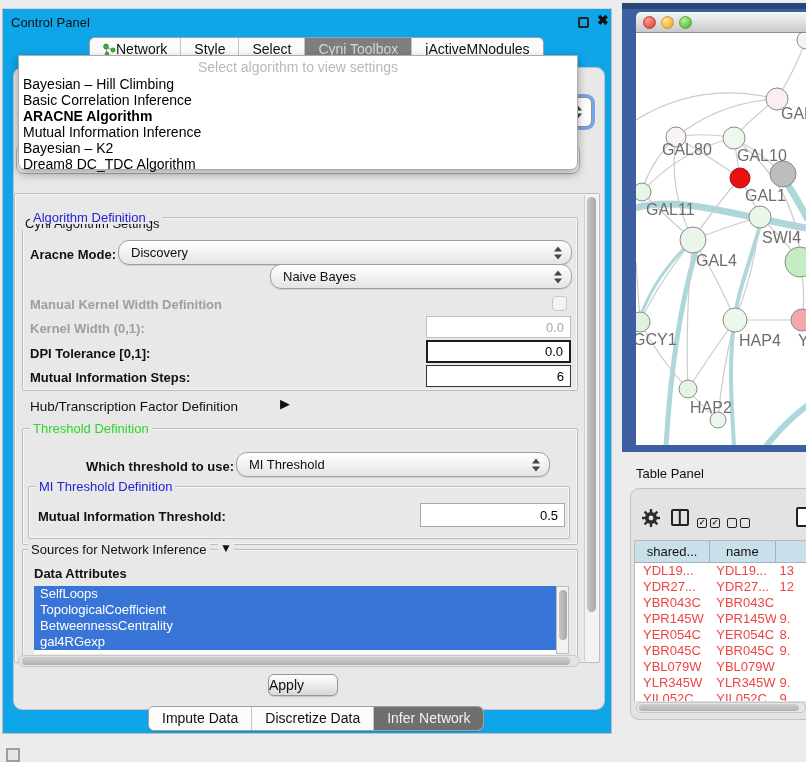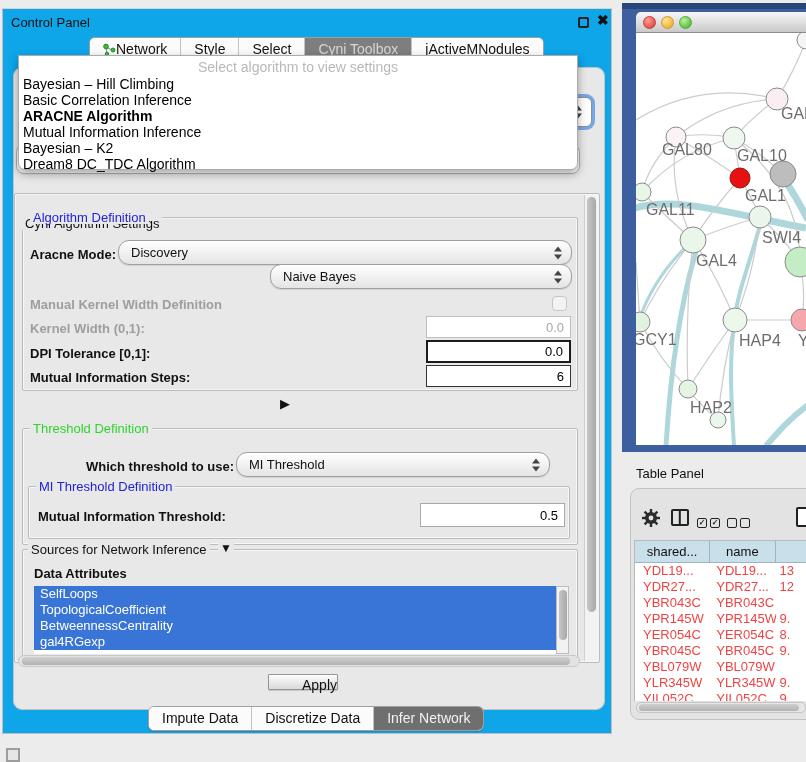--- a/index.html
+++ b/index.html
@@ -48,21 +48,21 @@
   .checkbox { position:absolute; width:15px; height:15px; border:1px solid #c6c6c6; border-radius:4px; background:#f3f3f3; }
 
   .vscroll { position:absolute; background:#f2f2f2; border-left:1px solid #cfcfcf; }
   .vthumb { position:absolute; border-radius:5px; background:linear-gradient(90deg,#c6c6c6,#a8a8a8); }
   .hscroll { position:absolute; background:#e3e3e3; border:1px solid #c9c9c9; border-radius:6px; }
   .hthumb { position:absolute; border-radius:4px; background:linear-gradient(#cfcfcf,#b2b2b2); }
 
   .list { position:absolute; background:#fff; overflow:hidden; }
   .list-item { height:16px; line-height:16px; font-size:13px; color:#fff; background:#3875d7; padding-left:6px; }
 
-  .applybtn { position:absolute; left:268px; top:674px; width:70px; height:16px; border:1px solid #969696; border-radius:1px; background:linear-gradient(#fefefe,#d9d9d9); font-size:14px; color:#111; text-align:right; line-height:20px; box-shadow:0 1px 1px rgba(0,0,0,.15); }
+  .applybtn { position:absolute; left:268px; top:674px; width:70px; height:22px; border:1px solid #969696; border-radius:6px; background:linear-gradient(#fefefe,#d9d9d9); font-size:14px; color:#111; text-align:left; line-height:20px; box-shadow:0 1px 1px rgba(0,0,0,.15); }
 
   .corner-icon { position:absolute; left:6px; top:748px; width:14px; height:14px; border:2px solid #9d9d9d; background:#e6e6e6; }
 
   
   .netframe { position:absolute; left:622px; top:3px; width:184px; height:449px; background:#3d5f9f; }
   .netframe:before { content:""; position:absolute; left:0; top:0; width:100%; height:6px; background:#2a4577; }
   .net-titlebar { position:absolute; left:14px; top:9px; width:170px; height:21px; background:linear-gradient(#f7f7f7,#c9c9c9); border-bottom:1px solid #8c8c8c; border-radius:5px 0 0 0; }
   .light { position:absolute; top:4px; width:13px; height:13px; border-radius:50%; }
   .net-canvas { position:absolute; left:14px; top:30px; width:170px; height:412px; background:#fff; }
 
@@ -162,20 +162,21 @@
 
   <div class="lbl dis" style="left:30px; top:321px;">Kernel Width (0,1):</div>
   <div class="field" style="left:426px; top:316px; width:145px; height:22px; border:1px solid #bdbdbd; color:#a8a8a8;">0.0</div>
 
   <div class="lbl" style="left:30px; top:346px;">DPI Tolerance [0,1]:</div>
   <div class="field" style="left:426px; top:340px; width:145px; height:23px; border:2px solid #1c1c1c; color:#000;">0.0</div>
 
   <div class="lbl" style="left:30px; top:370px;">Mutual Information Steps:</div>
   <div class="field" style="left:426px; top:365px; width:145px; height:22px; border:1px solid #333; color:#000;">6</div>
 
+  <div class="lbl plain" style="left:30px; top:399px;">Hub/Transcription Factor Definition</div>
   <div style="position:absolute; left:280px; top:396px; font-size:13px; color:#111;">▶</div>
 
   <div class="group" style="left:22px; top:428px; width:556px; height:117px;"></div>
   <div class="gtitle green" style="left:30px; top:422px;">Threshold Definition</div>
 
   <div class="lbl" style="left:86px; top:459px;">Which threshold to use:</div>
   <div class="combo" style="left:236px; top:452px; width:314px;">
     <span>MI Threshold</span>
     <span class="spin"></span>
   </div>

